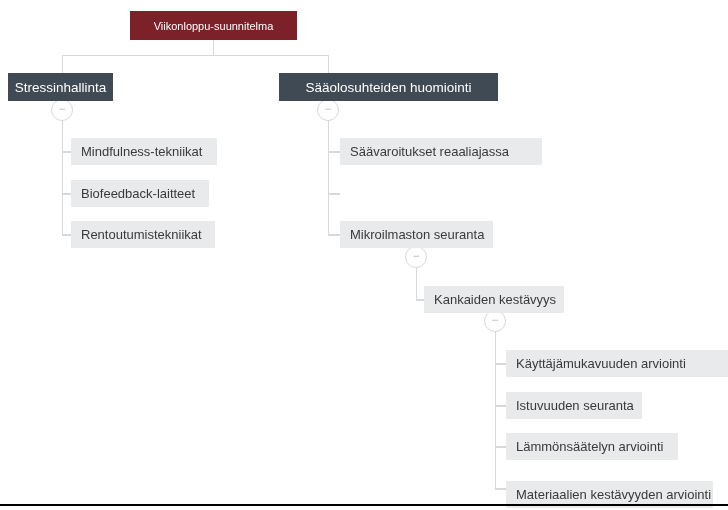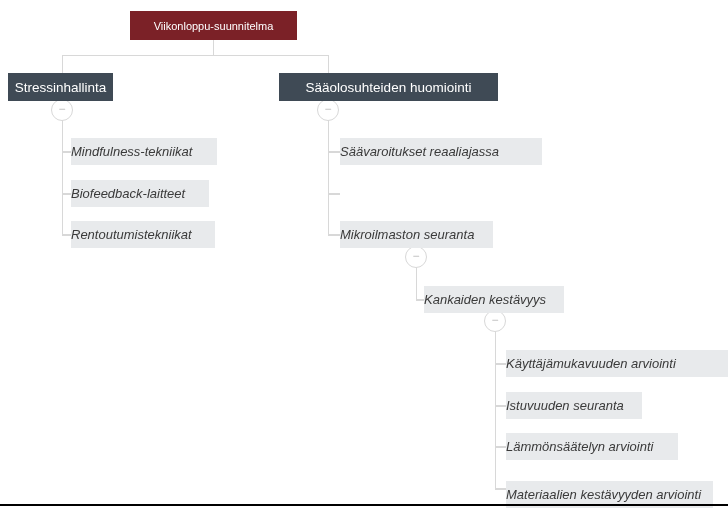--- a/index.html
+++ b/index.html
@@ -32,22 +32,22 @@
   .node.branch {
     background: #3F4A55;
     color: #ffffff;
     font-size: 13.5px;
     justify-content: center;
   }
   .node.leaf {
     background: #E8EAEC;
     color: #3A3A3A;
     font-size: 13px;
+    padding-left: 10px;
     justify-content: flex-start;
-    font-style: italic;
   }
   .line {
     position: absolute;
     background: #D8D8D8;
     z-index: 0;
   }
   .collapse {
     position: absolute;
     width: 22px; height: 22px;
     box-sizing: border-box;

